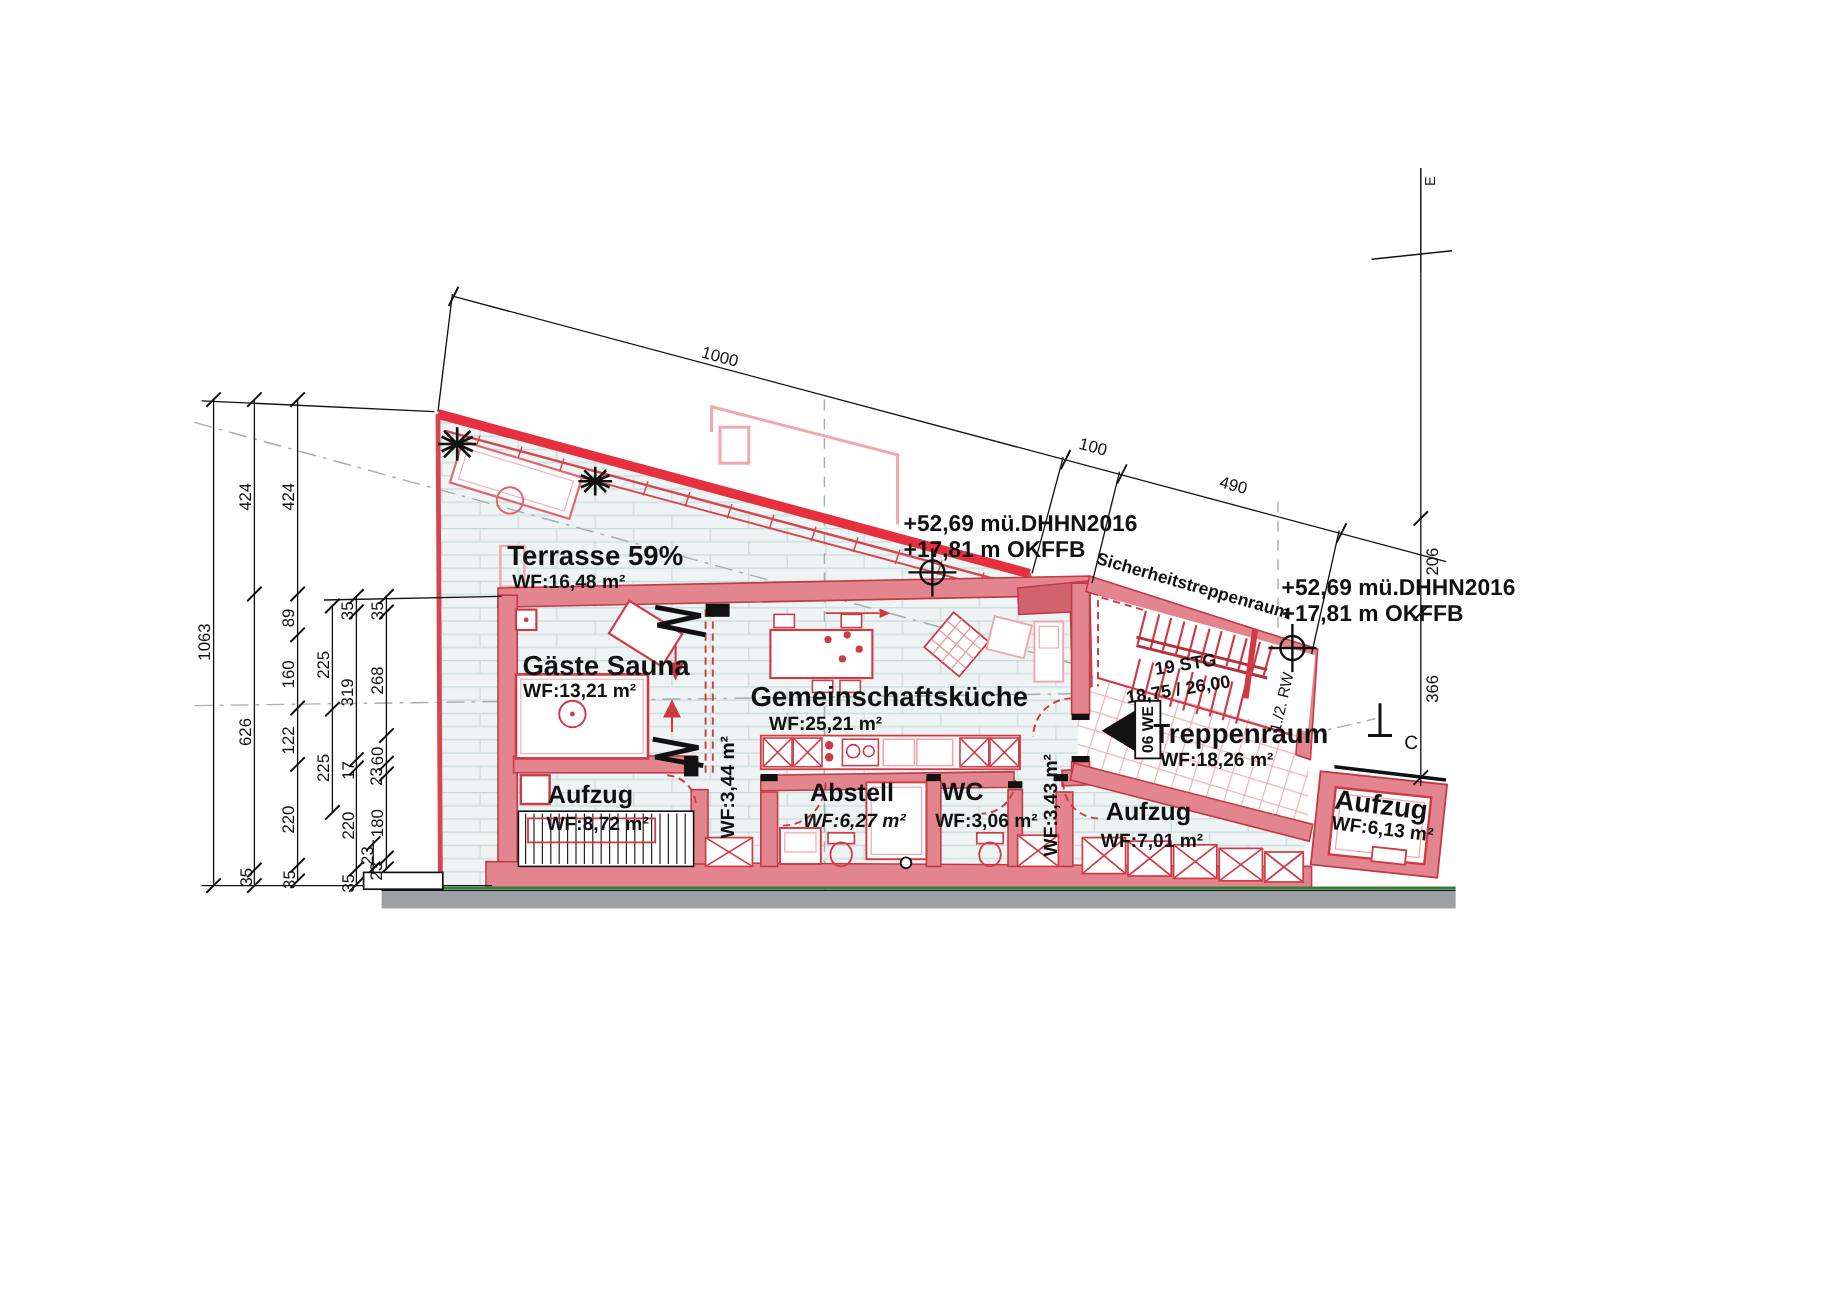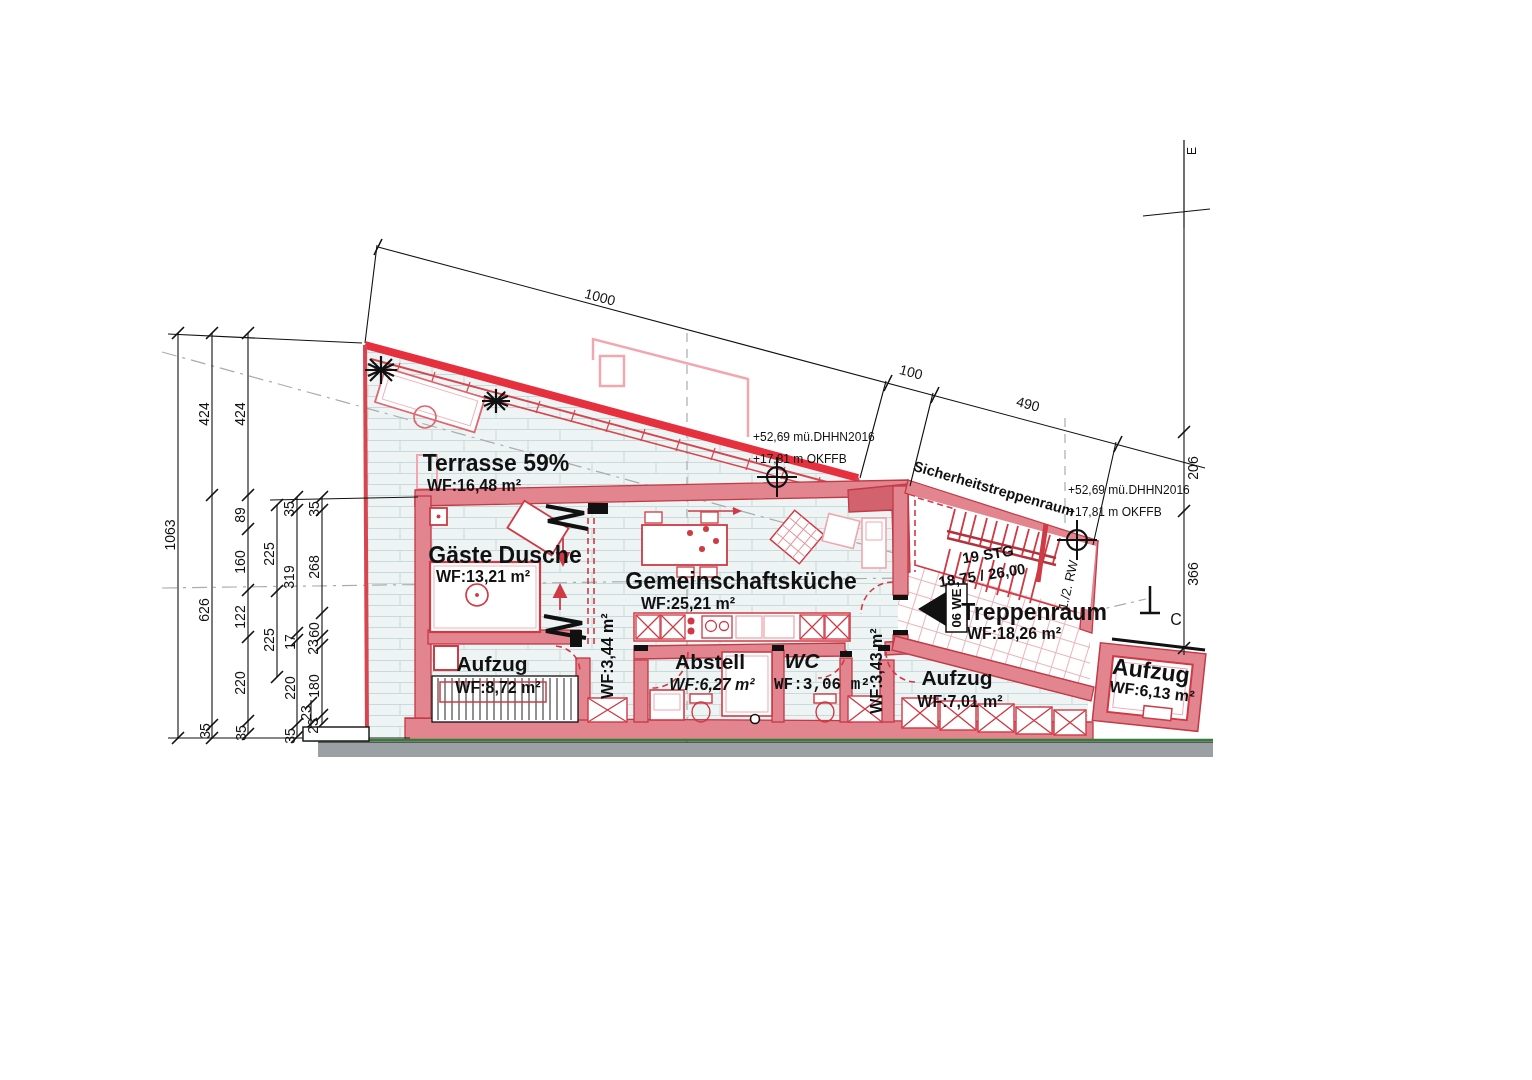--- a/index.html
+++ b/index.html
@@ -6,21 +6,21 @@
   .canvas{position:relative;width:1532px;height:1080px;background:#fff;overflow:hidden;
           font-family:"Liberation Sans",sans-serif;}
   svg{position:absolute;left:0;top:0;}
   .lbl{position:absolute;white-space:nowrap;color:#111;
        transform:translate(-50%,-50%);line-height:1;}
   .room{font-weight:700;font-size:23px;letter-spacing:0px;}
   .room-sm{font-weight:700;font-size:21px;}
   .area{font-weight:700;font-size:16px;font-weight:600;}
   .dim{font-size:14px;font-weight:400;}
   .note{font-size:15px;font-weight:700;}
-  .elev{font-size:12px;font-weight:400;transform:translate(0,-50%);}
+  .elev{font-size:19px;font-weight:700;transform:translate(0,-50%);}
 </style>
 </head>
 <body>
 
 <div class="canvas">
 
 <svg width="1532" height="1080" viewBox="0 0 1532 1080">
   <defs>
     <pattern id="planks" width="64" height="22" patternUnits="userSpaceOnUse">
       <rect width="64" height="22" fill="#edf4f3"></rect>
@@ -274,31 +274,31 @@
   <g>
     <rect x="318" y="742" width="895" height="15" fill="#9aa0a4"></rect>
     <path d="M318,742 H1213" stroke="#111" stroke-width="1.2"></path>
     <path d="M305,740 H1213" stroke="#357c38" stroke-width="2.5"></path>
     <rect x="303" y="727" width="66" height="14" fill="#ffffff" stroke="#111" stroke-width="1.4"></rect>
   </g>
 </svg>
 
 <div class="lbl room" style="left:496px;top:463px;">Terrasse 59%</div>
 <div class="lbl area" style="left:474px;top:486px;text-align:center;">WF:16,48 m²</div>
-<div class="lbl room" style="left:505px;top:555px;">Gäste Dusche</div>
+<div class="lbl room" style="left:505px;top:555px;">Gäste Sauna</div>
 <div class="lbl area" style="left:483px;top:577px;">WF:13,21 m²</div>
 <div class="lbl room" style="left:741px;top:581px;">Gemeinschaftsküche</div>
 <div class="lbl area" style="left:688px;top:604px;">WF:25,21 m²</div>
 <div class="lbl room-sm" style="left:492px;top:663px;">Aufzug</div>
 <div class="lbl area" style="left:498px;top:688px;">WF:8,72 m²</div>
 <div class="lbl area" style="left:608px;top:656px;transform:translate(-50%,-50%) rotate(-90deg);">WF:3,44 m²</div>
 <div class="lbl room-sm" style="left:710px;top:661px;">Abstell</div>
 <div class="lbl area" style="left:712px;top:685px;font-style:italic;">WF:6,27 m²</div>
-<div class="lbl room-sm" style="left:802px;top:660px;font-style:italic;">WC</div>
-<div class="lbl area" style="left:822px;top:685px;font-family:Liberation Mono, monospace;">WF:3,06 m²</div>
+<div class="lbl room-sm" style="left:802px;top:660px;">WC</div>
+<div class="lbl area" style="left:822px;top:685px;">WF:3,06 m²</div>
 <div class="lbl area" style="left:877px;top:671px;transform:translate(-50%,-50%) rotate(-90deg);">WF:3,43 m²</div>
 <div class="lbl room-sm" style="left:957px;top:677px;">Aufzug</div>
 <div class="lbl area" style="left:960px;top:702px;">WF:7,01 m²</div>
 <div class="lbl room" style="left:1034px;top:612px;">Treppenraum</div>
 <div class="lbl area" style="left:1014px;top:634px;">WF:18,26 m²</div>
 <div class="lbl room" style="left:1151px;top:671px;transform:translate(-50%,-50%) rotate(7deg);">Aufzug</div>
 <div class="lbl area" style="left:1152px;top:692px;transform:translate(-50%,-50%) rotate(7deg);">WF:6,13 m²</div>
 <div class="lbl" style="left:994px;top:489px;font-weight:700;font-size:14.5px;transform:translate(-50%,-50%) rotate(16deg);">Sicherheitstreppenraum</div>
 
 <div class="lbl note" style="left:988px;top:554px;transform:translate(-50%,-50%) rotate(-9deg);">19 STG</div>

